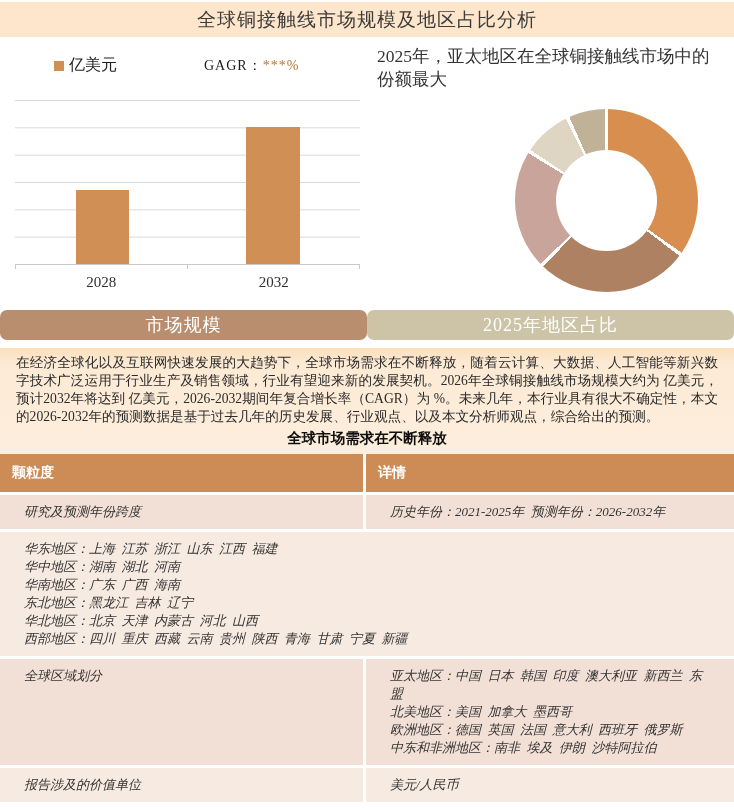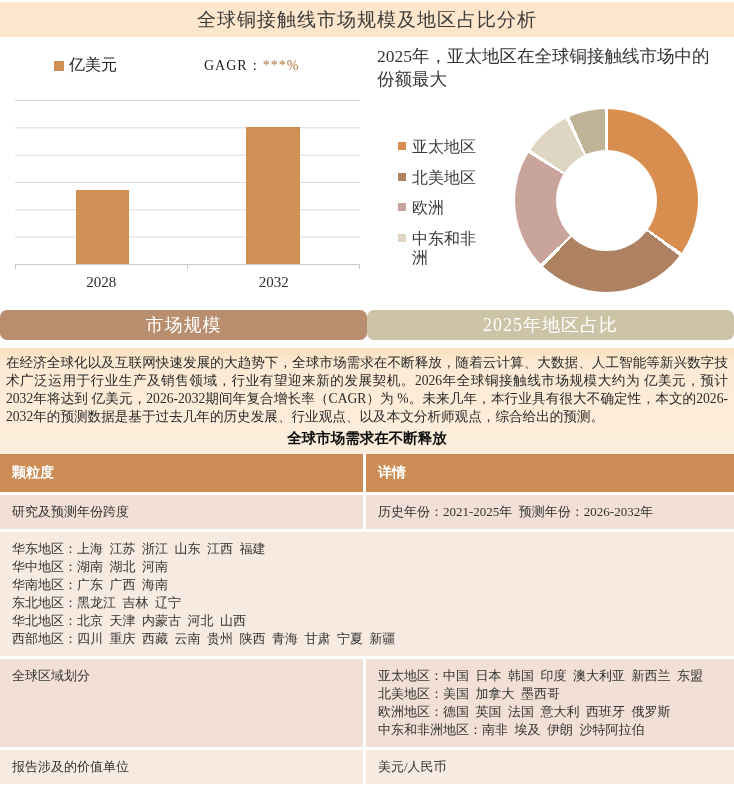--- a/index.html
+++ b/index.html
@@ -34,32 +34,32 @@
   .pie-legend .psw{flex:0 0 8px;width:8px;height:8px;margin:5px 6px 0 0;}
   .pie-legend .plabel{max-width:66px;}
   .donut{position:absolute;left:145px;top:72px;width:183px;height:183px;border-radius:50%;}
   .donut::after{content:"";position:absolute;left:50%;top:50%;width:101px;height:101px;margin:-50.5px 0 0 -50.5px;background:#fff;border-radius:50%;}
 
   
   .tab-bar{display:flex;height:30px;margin-top:2px;}
   .tab{flex:1;display:flex;align-items:center;justify-content:center;color:#fff;font-size:18px;letter-spacing:1px;cursor:pointer;border-radius:7px;}
 
   
-  .intro{margin-top:8px;background:linear-gradient(to bottom,#fbdfbc,#fcead4 14%,#fdeedd);padding:6px 6px 4px;}
+  .intro{margin-top:8px;background:linear-gradient(to bottom,#fbdfbc,#fcead4 14%,#fdeedd);padding:6px 16px 4px;}
   .intro p{margin:0;font-size:13.6px;line-height:18px;text-align:justify;color:#2a2a2a;white-space:pre-wrap;}
   .intro h3{margin:3px 0 2px;text-align:center;font-family:"Liberation Sans","DejaVu Sans",sans-serif;font-size:14.5px;color:#0f0f0f;}
 
   
   .gtable{width:734px;font-size:13px;}
   .thead{display:flex;gap:3px;height:38px;color:#fff;font-family:"Liberation Sans","DejaVu Sans",sans-serif;font-weight:bold;font-size:14px;border-radius:8px;}
   .thead .hc{display:flex;align-items:center;padding-left:12px;box-sizing:border-box;}
   .c1{width:363px;flex:0 0 363px;}
   .c2{flex:1;}
   .row{display:flex;gap:3px;margin-top:3px;line-height:18px;}
-  .row .cell{padding:8px 12px;box-sizing:border-box;white-space:pre-wrap;color:#333;}
+  .row .cell{padding:8px 24px;box-sizing:border-box;white-space:pre-wrap;color:#333;font-style:italic;}
   .shade-a .cell{background:#f2e0d6;}
   .shade-b .cell{background:#f7eae1;}
 </style>
 </head>
 <body>
 
 <div class="page">
 
   <header class="title-bar" style="background: rgb(253, 230, 203);">
     <h1>全球铜接触线市场规模及地区占比分析</h1>
@@ -81,38 +81,20 @@
         <i class="tick t3"></i>
       </div>
       <div class="xlabels">
         <span>2028</span>
         <span>2032</span>
       </div>
     </div>
 
     <div class="pie-panel">
       <div class="headline">2025年，亚太地区在全球铜接触线市场中的份额最大</div>
-      <div class="pie-legend">
-        <div class="item">
-          <span class="psw" style="background: rgb(215, 142, 78);"></span>
-          <span class="plabel">亚太地区</span>
-        </div>
-        <div class="item">
-          <span class="psw" style="background: rgb(173, 129, 98);"></span>
-          <span class="plabel">北美地区</span>
-        </div>
-        <div class="item">
-          <span class="psw" style="background: rgb(201, 164, 154);"></span>
-          <span class="plabel">欧洲</span>
-        </div>
-        <div class="item">
-          <span class="psw" style="background: rgb(222, 214, 195);"></span>
-          <span class="plabel">中东和非洲</span>
-        </div>
-      </div>
       <div class="donut" style="background: conic-gradient(rgb(255, 255, 255) 0deg, rgb(255, 255, 255) 1.2deg, rgb(215, 142, 78) 1.2deg, rgb(215, 142, 78) 124.8deg, rgb(255, 255, 255) 124.8deg, rgb(255, 255, 255) 126deg, rgb(255, 255, 255) 126deg, rgb(255, 255, 255) 127.2deg, rgb(173, 129, 98) 127.2deg, rgb(173, 129, 98) 223.8deg, rgb(255, 255, 255) 223.8deg, rgb(255, 255, 255) 225deg, rgb(255, 255, 255) 225deg, rgb(255, 255, 255) 226.2deg, rgb(201, 164, 154) 226.2deg, rgb(201, 164, 154) 301.2deg, rgb(255, 255, 255) 301.2deg, rgb(255, 255, 255) 302.4deg, rgb(255, 255, 255) 302.4deg, rgb(255, 255, 255) 303.6deg, rgb(222, 214, 195) 303.6deg, rgb(222, 214, 195) 333.6deg, rgb(255, 255, 255) 333.6deg, rgb(255, 255, 255) 334.8deg, rgb(255, 255, 255) 334.8deg, rgb(255, 255, 255) 336deg, rgb(191, 178, 150) 336deg, rgb(191, 178, 150) 358.8deg, rgb(255, 255, 255) 358.8deg, rgb(255, 255, 255) 360deg);"></div>
     </div>
 
   </section>
 
   <nav class="tab-bar">
     <div class="tab" style="background: rgb(185, 142, 110);">市场规模</div>
     <div class="tab" style="background: rgb(205, 196, 167);">2025年地区占比</div>
   </nav>
 

